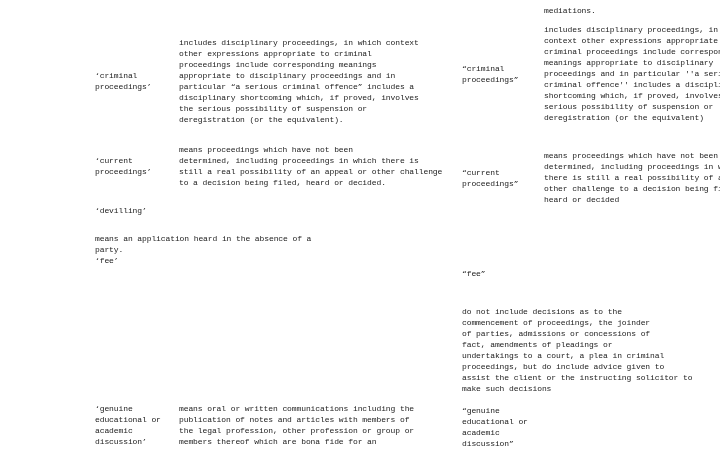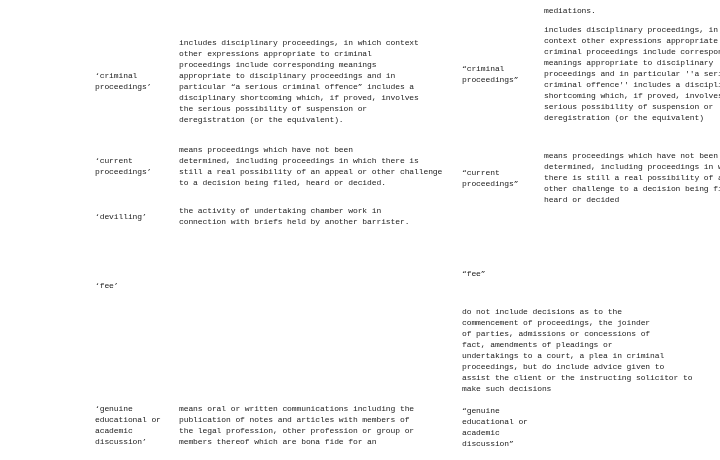--- a/index.html
+++ b/index.html
@@ -59,26 +59,26 @@
     <div class="row" style="top:144px">
       <span class="term">‘current
 proceedings’</span>
       <span class="def">means proceedings which have not been
 determined, including proceedings in which there is
 still a real possibility of an appeal or other challenge
 to a decision being filed, heard or decided.</span>
     </div>
     <div class="row" style="top:205px">
       <span class="term">‘devilling’</span>
-      <span class="def">the activity of undertaking chamber work in
-connection with briefs held by another barrister.</span>
     </div>
     <div class="row" style="top:233px">
+      <span class="def">means an application heard in the absence of a
+party.</span>
     </div>
-    <div class="row" style="top:280px">
+    <div class="row" style="top:255px">
       <span class="term">‘fee’</span>
     </div>
     <div class="row" style="top:403px">
       <span class="term">‘genuine
 educational or
 academic
 discussion’</span>
       <span class="def">means oral or written communications including the
 publication of notes and articles with members of
 the legal profession, other profession or group or

